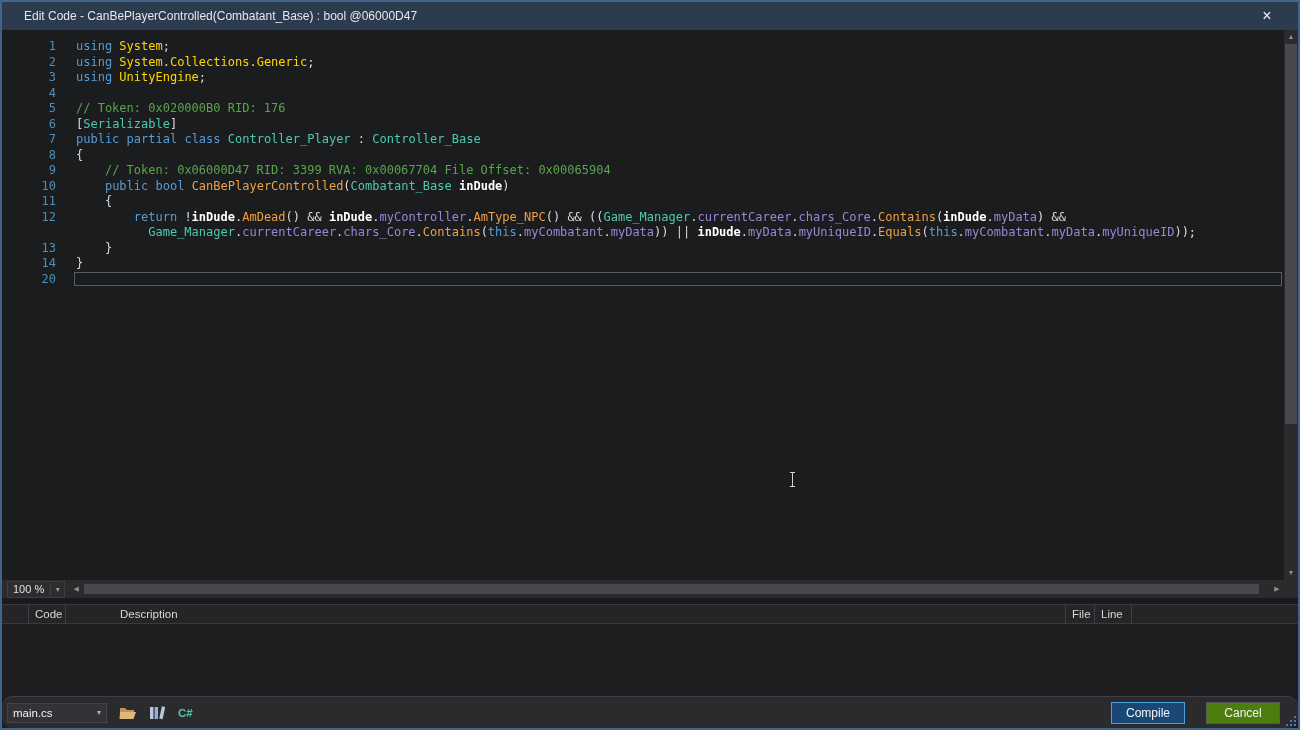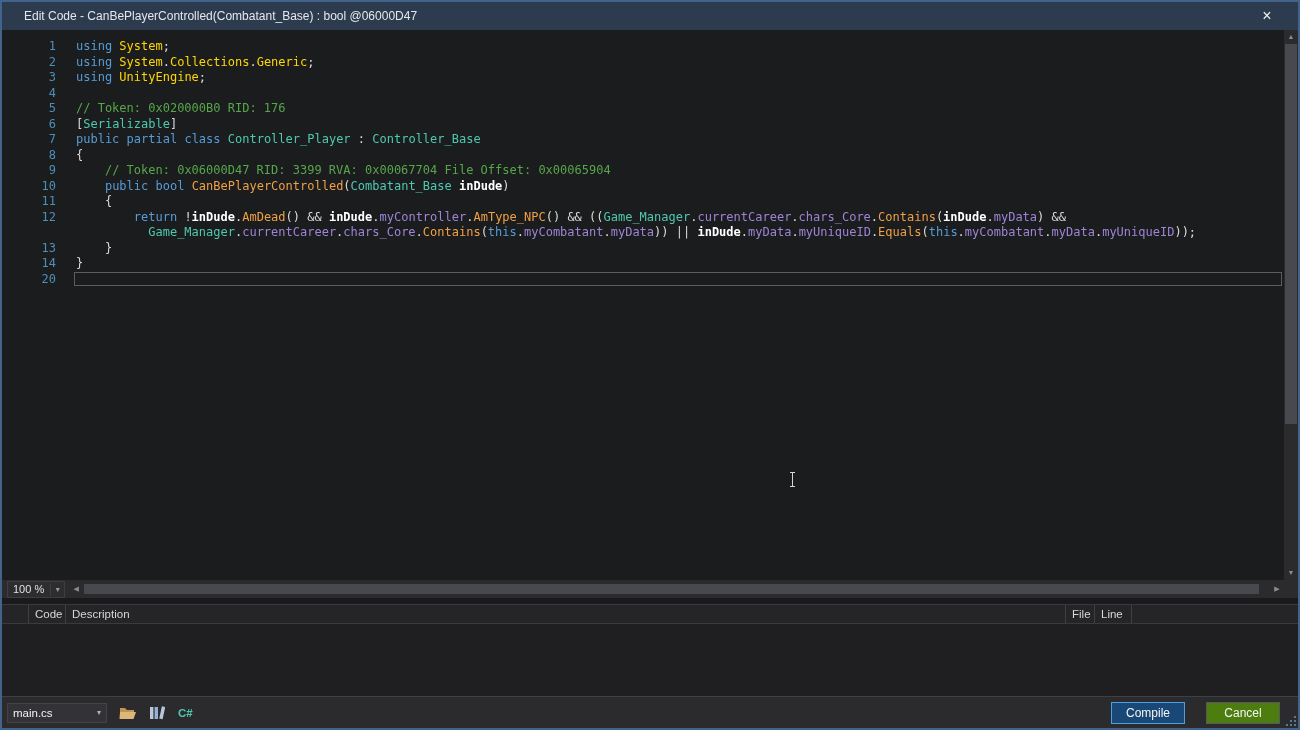--- a/index.html
+++ b/index.html
@@ -44,27 +44,27 @@
   .harrow{width:14px;text-align:center;font-size:7px;color:#8c8c8c;}
   .htrack{flex:1;height:12px;background:#2b2b2e;position:relative;}
   .hthumb{position:absolute;left:1px;top:1px;bottom:1px;width:99%;background:#47494e;}
   .hcorner{width:14px;height:18px;}
   .elist-gap{height:6px;flex:none;background:#1a1a1c;}
   
   .elh{height:18px;flex:none;background:#252527;border-top:1px solid #3a3a3e;border-bottom:1px solid #3a3a3e;display:flex;align-items:stretch;font-size:11.5px;color:#d7d7d7;}
   .elh .cell{border-right:1px solid #3f3f46;display:flex;align-items:center;padding-left:6px;box-sizing:border-box;}
   .cell.blank{width:27px;padding-left:0;}
   .cell.code{width:37px;}
-  .cell.desc{flex:1;}
+  .cell.desc{flex:1;margin-left:48px;}
   .cell.file{width:29px;}
   .cell.line{width:37px;}
   .cell.filler{border-right:none;width:166px;padding-left:0;}
   .elbody{flex:1;background:#1f1f21;}
   
-  .footer{height:31px;flex:none;background:#2b2b2e;border-top:1px solid #3f3f46;display:flex;align-items:center;padding:0 5px;position:relative;}
+  .footer{height:31px;flex:none;background:#2b2b2e;border-top:1px solid #3f3f46;display:flex;align-items:center;padding:0 5px;position:relative;border-radius:11px;}
   .combo{width:100px;height:20px;background:#333337;border:1px solid #434346;display:flex;align-items:center;font-size:11.5px;color:#f1f1f1;box-sizing:border-box;}
   .combo span:first-child{flex:1;padding-left:5px;}
   .combo-arrow{width:14px;text-align:center;font-size:8px;color:#b0b0b0;}
   .ficon{margin-left:12px;display:flex;align-items:center;}
   .csharp{margin-left:13px;font-size:11.5px;font-weight:bold;color:#4ec9b0;}
   .spacer{flex:1;}
   .btn{height:22px;min-width:74px;font-family:"Liberation Sans",sans-serif;font-size:12px;color:#f4f4f4;background:#4d7c0f;border:1px solid #58585c;margin-right:13px;padding:0 10px;}
   .btn.primary{background:#1a4876;border:1px solid #4aa0e0;margin-right:21px;}
   .grip{position:absolute;right:0;bottom:0;width:12px;height:12px;}
   .grip:before{content:"";position:absolute;right:2px;bottom:2px;width:2px;height:2px;background:#567a99;

